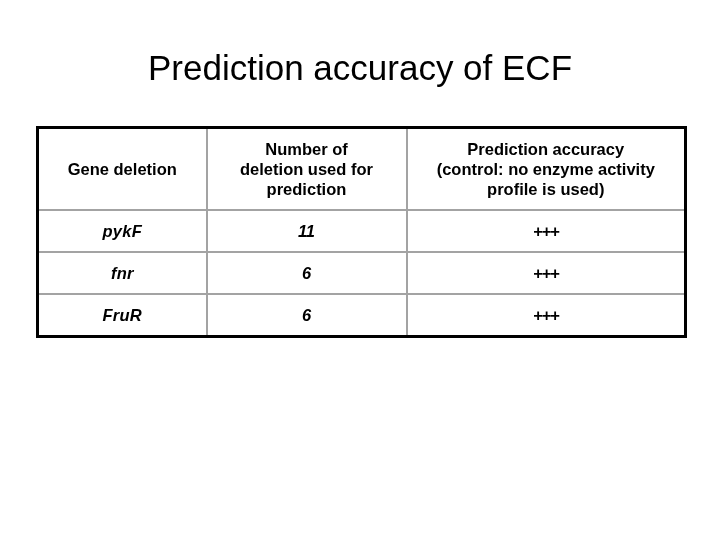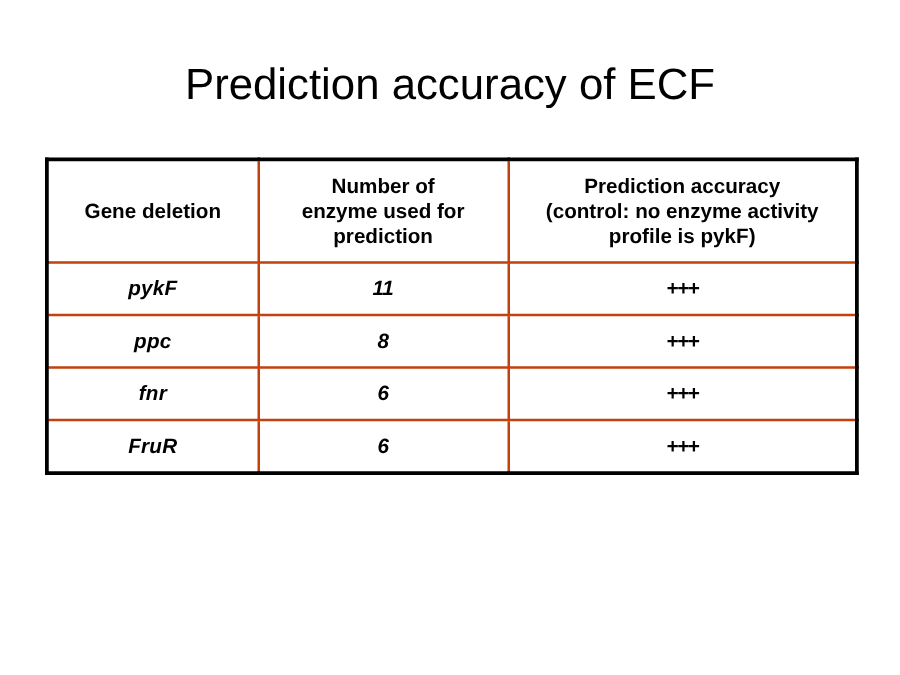--- a/index.html
+++ b/index.html
@@ -44,21 +44,21 @@
     width: 648px;
     table-layout: fixed;
     border: 3px solid #000000;
   }
   table.data-table col.c1 { width: 169px; }
   table.data-table col.c2 { width: 200px; }
   table.data-table col.c3 { width: 279px; }
 
   table.data-table th,
   table.data-table td {
-    border: 2px solid #c2410c;
+    border: 2px solid #a3a3a3;
     text-align: center;
     vertical-align: middle;
     padding: 0;
     color: #000000;
   }
   table.data-table thead th {
     height: 76px;
     font-size: 16.5px;
     font-weight: bold;
     line-height: 20px;
@@ -102,39 +102,34 @@
         <col class="c2">
         <col class="c3">
       </colgroup>
       <thead>
         <tr>
           <th>
             <span class="hdr-line">Gene deletion</span>
           </th>
           <th>
             <span class="hdr-line">Number of</span>
-            <span class="hdr-line">enzyme used for</span>
+            <span class="hdr-line">deletion used for</span>
             <span class="hdr-line">prediction</span>
           </th>
           <th>
             <span class="hdr-line">Prediction accuracy</span>
             <span class="hdr-line">(control: no enzyme activity</span>
-            <span class="hdr-line">profile is pykF)</span>
+            <span class="hdr-line">profile is used)</span>
           </th>
         </tr>
       </thead>
       <tbody>
         <tr>
           <td class="gene">pykF</td>
           <td class="count">11</td>
-          <td class="accuracy">+++</td>
-        </tr>
-        <tr>
-          <td class="gene">ppc</td>
-          <td class="count">8</td>
           <td class="accuracy">+++</td>
         </tr>
         <tr>
           <td class="gene">fnr</td>
           <td class="count">6</td>
           <td class="accuracy">+++</td>
         </tr>
         <tr>
           <td class="gene">FruR</td>
           <td class="count">6</td>

